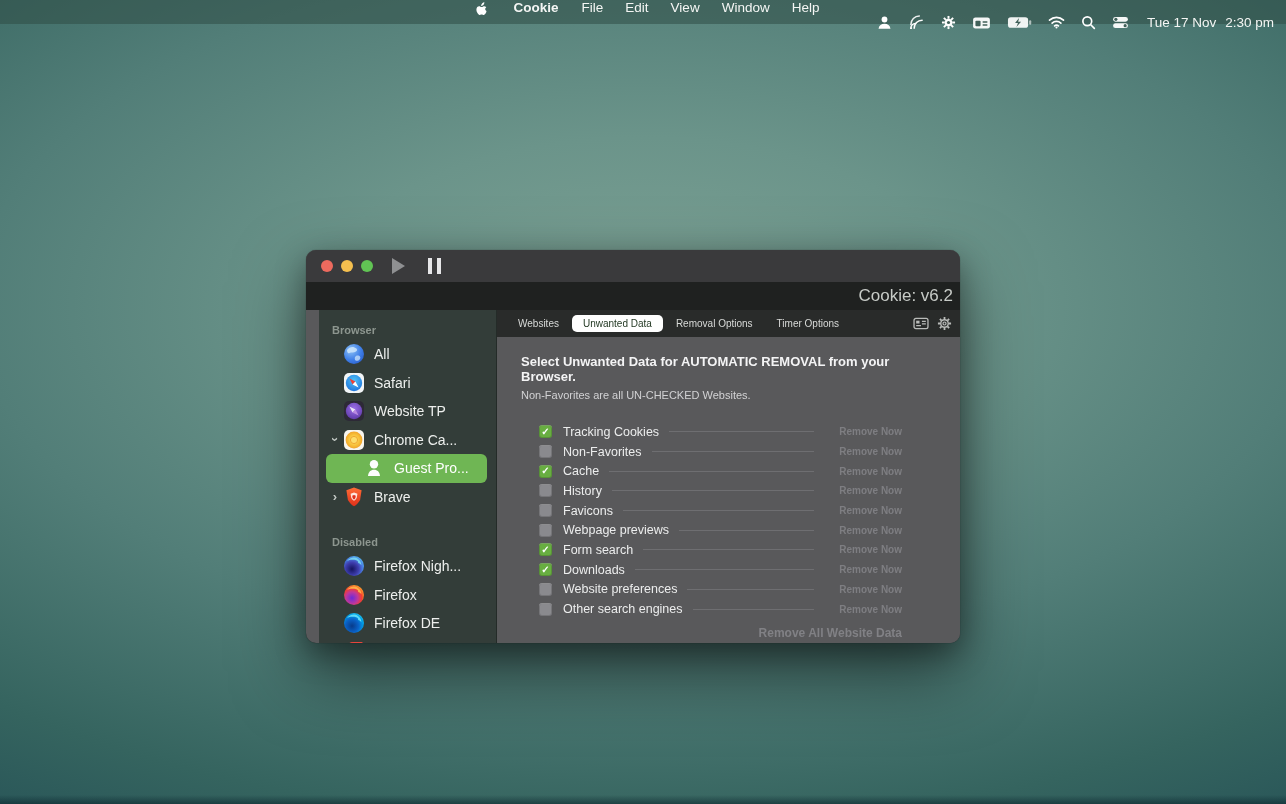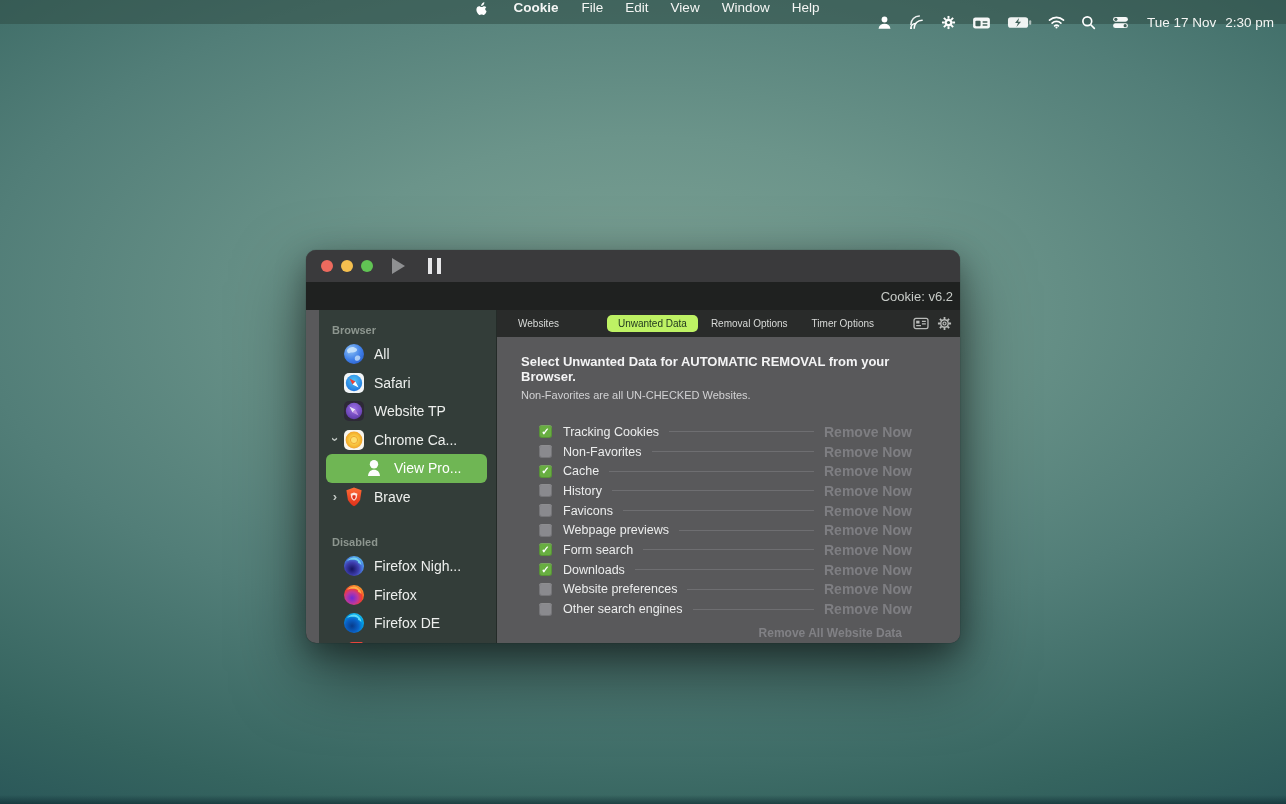--- a/index.html
+++ b/index.html
@@ -47,21 +47,21 @@
   .tl.close{ background:#ed6a5e; } .tl.min{ background:#f5bf4f; } .tl.zoom{ background:#61c454; }
   .play-btn{ margin-left:19px; width:0; height:0;
     border-left:13px solid #8f9092; border-top:8px solid transparent; border-bottom:8px solid transparent; }
   .pause-btn{ margin-left:23px; display:flex; gap:5px; }
   .pause-btn i{ display:block; width:4px; height:16px; background:#e6e6e8; }
 
   .version-strip{
     height:28px; background:#1f2120; flex:0 0 auto;
     display:flex; align-items:center; justify-content:flex-end; padding-right:7px;
   }
-  .version-strip span{ color:#c7cbc7; font-size:13px; }
+  .version-strip span{ color:#c7cbc7; font-size:17px; }
 
   .win-body{ flex:1; display:flex; min-height:0;padding-left:13px; }
 
   
   .sidebar{
     width:178px; flex:0 0 auto; background:#333d39; border-right:1px solid #242b28;
     padding-top:11px; overflow:hidden; position:relative;
   }
   .side-header{ color:#8d968f; font-size:11px; font-weight:700; padding:3px 0 4px 13px; }
   .side-header.disabled-hd{ margin-top:22px; }
@@ -81,40 +81,40 @@
     background:#6fb654; border-radius:6px; margin:0 9px 0 7px; padding-left:31px; color:#fff;
   }
 
   
   .main{ flex:1; display:flex; flex-direction:column; min-width:0; }
   .tabbar{
     height:27px; flex:0 0 auto; background:#292b2a;
     display:flex; align-items:center; padding:0 8px 0 10px; gap:2px;
   }
   .tab{ color:#d8dad8; font-size:10px; font-weight:400; padding:3px 11px; border-radius:5px;text-align:right; }
-  .tab.selected{ background:#bef264; color:#1d331d;margin-left:35px; }
+  .tab.selected{ background:#ffffff; color:#1d331d; }
   .tab-icons{ margin-left:auto; display:flex; align-items:center; gap:8px; }
   .tab-icons svg{ display:block; }
 
   .content{ flex:1; background:#59595b; padding:17px 58px 0 24px; position:relative; }
   .heading{ color:#f4f4f5; font-size:13px; font-weight:700; }
   .subheading{ color:#d2d2d4; font-size:11px; margin-top:5px; }
 
   .rows{ margin-top:21px; padding-left:18px; }
   .row{ height:19.7px; display:flex; align-items:center; }
   .checkbox{
     width:13px; height:13px; border-radius:3px; background:#8a8a8e; flex:0 0 auto;
     box-shadow:inset 0 0 0 1px rgba(0,0,0,.15), inset 0 1px 0 rgba(255,255,255,.25);
     display:flex; align-items:center; justify-content:center;
   }
   .checkbox.checked{ background:#68ae41; }
   .checkbox.checked::after{ content:"✓"; color:#fff; font-size:10px; font-weight:700; line-height:1; }
   .row-label{ color:#eceded; font-size:12.5px; margin-left:11px; white-space:nowrap; }
   .row-line{ flex:1; border-top:1px solid #6e6e71; margin:0 10px; }
-  .row-action{ width:78px; text-align:right; color:#7e7e82; font-size:14px; font-weight:700; white-space:nowrap; }
+  .row-action{ width:78px; text-align:right; color:#7e7e82; font-size:10px; font-weight:700; white-space:nowrap; }
   .footer-action{ margin-top:7px; text-align:right; color:#818185; font-size:12px; font-weight:700; }
 </style>
 </head>
 <body>
 
 <div class="menubar">
   <div class="mb-left">
     <span class="apple">
       <svg viewBox="0 0 17 20">
           <path d="M9.1 4.9c.8-1 2.1-1.75 3.2-1.8.15 1.2-.35 2.4-1.1 3.3-.75.95-2 1.7-3.2 1.6-.15-1.15.45-2.35 1.1-3.1zM12.2 8.3c-1.6 0-2.3 1-3.5 1s-2-1-3.4-1c-1.7 0-3.6 1.6-3.6 4.5 0 3.4 2.5 7.1 4.1 7.1 1 0 1.4-.65 2.8-.65s1.75.65 2.85.65c1.7 0 3.7-3.5 3.7-5.2-1.95-.9-2.6-3.9-.3-5.1-.75-.95-1.85-1.3-2.65-1.3z"></path>
@@ -306,21 +306,21 @@
         <span class="side-label">Chrome Ca...</span>
       </div>
 
       <div class="side-item selected-row">
         <span class="side-icon" style="margin-left:6px;">
           <svg viewBox="0 0 22 22" fill="#fdfdfd">
               <circle cx="11" cy="7.2" r="4.2"></circle>
               <path d="M5 19c.4-4 2.6-6.2 6-6.2s5.6 2.2 6 6.2z"></path>
             </svg>
         </span>
-        <span class="side-label">View Pro...</span>
+        <span class="side-label">Guest Pro...</span>
       </div>
 
       <div class="side-item">
         <span class="chev">›</span>
         <span class="side-icon">
           <svg viewBox="0 0 22 22">
               <defs>
                 <linearGradient id="brv" x1="0" y1="0" x2="0" y2="1">
                   <stop offset="0" stop-color="#ff6c36"></stop>
                   <stop offset="1" stop-color="#e0301a"></stop>

